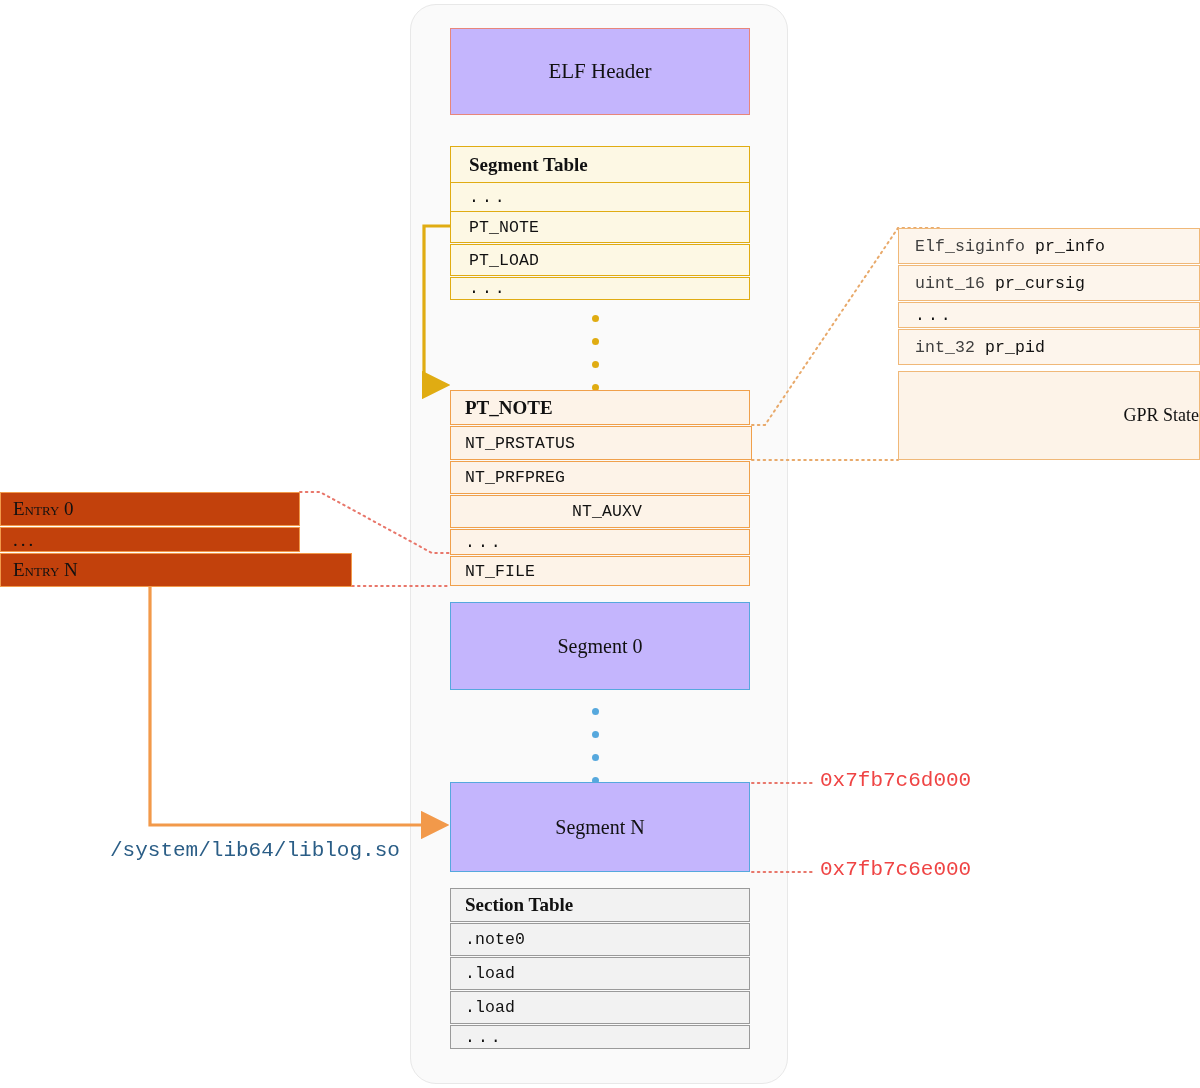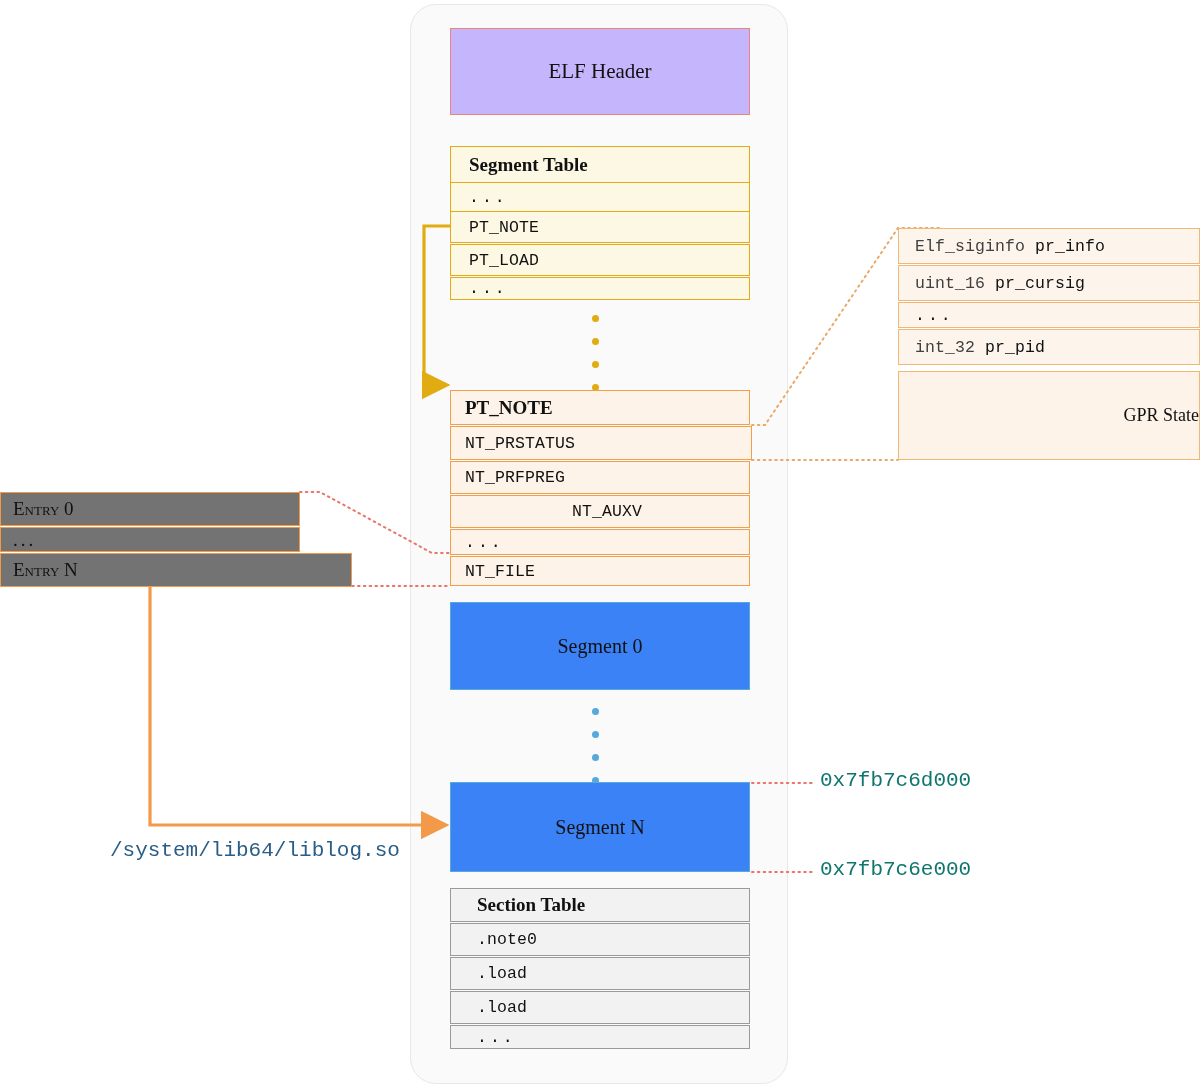--- a/index.html
+++ b/index.html
@@ -38,53 +38,53 @@
   .seg-tbl{background:#fdf8e4;border:1.4px solid #e0ac12;}
   .seg-tbl .lbl{padding-left:18px;}
   .seg-tbl-head .lbl{font-weight:bold;font-size:19px;font-family:"Liberation Serif",serif;}
 
   
   .note-bx{background:#fdf3e8;border:1.4px solid #f0a04b;}
   .note-bx .lbl{padding-left:14px;}
   .note-head .lbl{font-weight:bold;font-size:19px;font-family:"Liberation Serif",serif;}
 
   
-  .entry-bx{background:#737373;border:1.4px solid #f2994a;}
+  .entry-bx{background:#c2410c;border:1.4px solid #f2994a;}
   .entry-bx .lbl{padding-left:12px;font-family:"Liberation Serif",serif;font-size:19px;}
   .smallcaps{font-variant:small-caps;}
 
   
   .struct-bx{background:#fdf5ec;border:1.4px solid #f0b878;}
   .struct-bx .lbl{padding-left:16px;}
   .struct-bx .ty{color:#404040;}
   .gpr-bx{background:#fdf3e8;border:1.4px solid #f0b878;justify-content:center;}
   .gpr-bx .lbl{text-align:right;font-size:18px;font-family:"Liberation Serif",serif;padding:0;}
 
   
-  .seg-bx{background:#3b82f6;border:1.4px solid #56a8dd;justify-content:center;}
+  .seg-bx{background:#c4b5fd;border:1.4px solid #56a8dd;justify-content:center;}
   .seg-bx .lbl{text-align:center;font-size:20px;font-family:"Liberation Serif",serif;}
 
   
-  .sec-bx{background:#f2f2f2;border:1.4px solid #9a9a9a;padding-left:12px;}
+  .sec-bx{background:#f2f2f2;border:1.4px solid #9a9a9a;}
   .sec-bx .lbl{padding-left:14px;}
   .sec-head .lbl{font-weight:bold;font-size:19px;font-family:"Liberation Serif",serif;}
 
   
   .ell{letter-spacing:3px;font-family:"Liberation Mono",monospace;font-size:16.5px;}
 
   
   .dots{position:absolute;display:flex;flex-direction:column;align-items:center;}
   .dots i{display:block;width:7px;height:7px;border-radius:50%;margin:8px 0;}
   .dots-gold i{background:#e0ac12;}
   .dots-blue i{background:#56a8dd;}
 
   
   .addr{
     position:absolute;font-family:"Liberation Mono",monospace;
-    font-size:21px;color:#0f766e;white-space:nowrap;
+    font-size:21px;color:#ef4444;white-space:nowrap;
   }
   .path{
     position:absolute;font-family:"Liberation Mono",monospace;
     font-size:21px;color:#2a5d86;white-space:nowrap;
   }
 
   svg.overlay{position:absolute;left:0;top:0;width:1200px;height:1088px;pointer-events:none;}
 </style>
 </head>
 <body>

